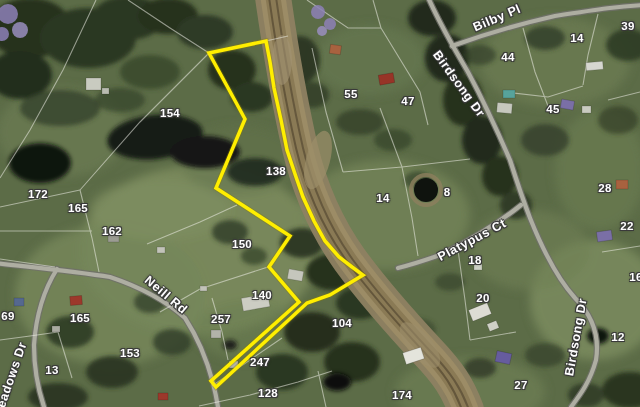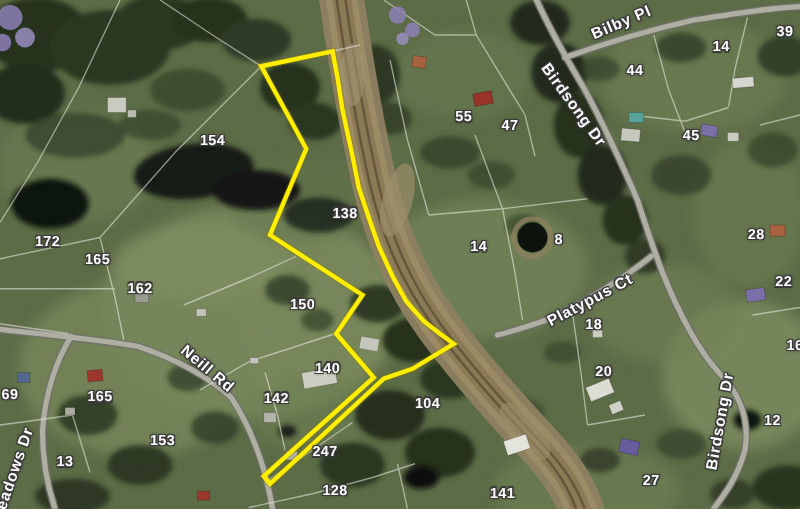--- a/index.html
+++ b/index.html
@@ -217,44 +217,44 @@
   </g>
 </svg>
 
 <span class="lbl lot" style="left:170px;top:113px">154</span>
 <span class="lbl lot" style="left:276px;top:171px">138</span>
 <span class="lbl lot" style="left:38px;top:194px">172</span>
 <span class="lbl lot" style="left:78px;top:208px">165</span>
 <span class="lbl lot" style="left:112px;top:231px">162</span>
 <span class="lbl lot" style="left:242px;top:244px">150</span>
 <span class="lbl lot" style="left:262px;top:295px">140</span>
-<span class="lbl lot" style="left:221px;top:319px">142</span>
+<span class="lbl lot" style="left:221px;top:319px">257</span>
 <span class="lbl lot" style="left:80px;top:318px">165</span>
 <span class="lbl lot" style="left:130px;top:353px">153</span>
 <span class="lbl lot" style="left:260px;top:362px">247</span>
 <span class="lbl lot" style="left:268px;top:393px">128</span>
 <span class="lbl lot" style="left:52px;top:370px">13</span>
 <span class="lbl lot" style="left:8px;top:316px">69</span>
-<span class="lbl lot" style="left:371px;top:94px">55</span>
+<span class="lbl lot" style="left:351px;top:94px">55</span>
 <span class="lbl lot" style="left:408px;top:101px">47</span>
 <span class="lbl lot" style="left:508px;top:57px">44</span>
 <span class="lbl lot" style="left:577px;top:38px">14</span>
 <span class="lbl lot" style="left:628px;top:26px">39</span>
 <span class="lbl lot" style="left:553px;top:109px">45</span>
 <span class="lbl lot" style="left:447px;top:192px">8</span>
 <span class="lbl lot" style="left:605px;top:188px">28</span>
 <span class="lbl lot" style="left:383px;top:198px">14</span>
 <span class="lbl lot" style="left:475px;top:260px">18</span>
 <span class="lbl lot" style="left:483px;top:298px">20</span>
 <span class="lbl lot" style="left:627px;top:226px">22</span>
 <span class="lbl lot" style="left:636px;top:277px">16</span>
 <span class="lbl lot" style="left:618px;top:337px">12</span>
 <span class="lbl lot" style="left:521px;top:385px">27</span>
 <span class="lbl lot" style="left:342px;top:323px">104</span>
-<span class="lbl lot" style="left:402px;top:395px">141</span>
+<span class="lbl lot" style="left:402px;top:395px">174</span>
 
 <span class="lbl road" style="left:497px;top:18px;--rot:-23deg">Bilby Pl</span>
 <span class="lbl road" style="left:459px;top:84px;--rot:54deg">Birdsong Dr</span>
 <span class="lbl road" style="left:576px;top:337px;--rot:-80deg">Birdsong Dr</span>
 <span class="lbl road" style="left:472px;top:240px;--rot:-28deg">Platypus Ct</span>
 <span class="lbl road" style="left:166px;top:295px;--rot:40deg">Neill Rd</span>
 <span class="lbl road" style="left:10px;top:380px;--rot:-71deg">Meadows Dr</span>
 </div>
 
 </body></html>

